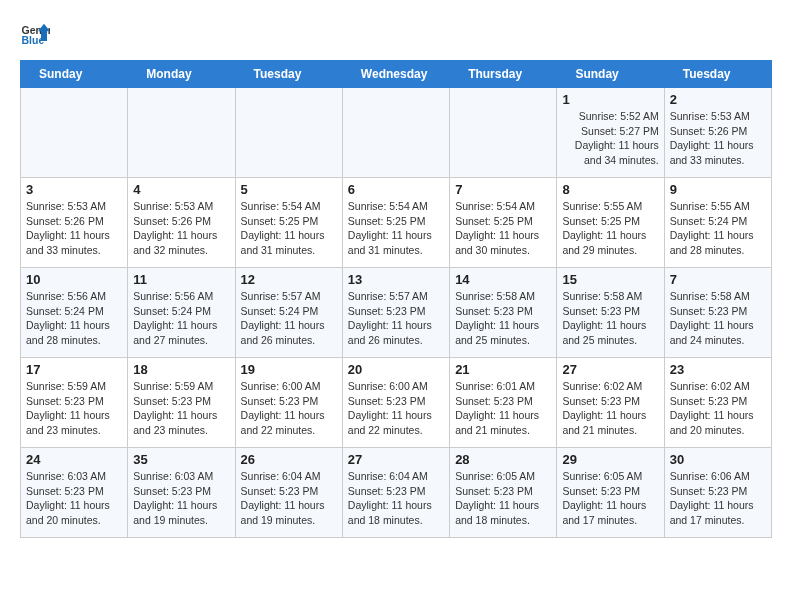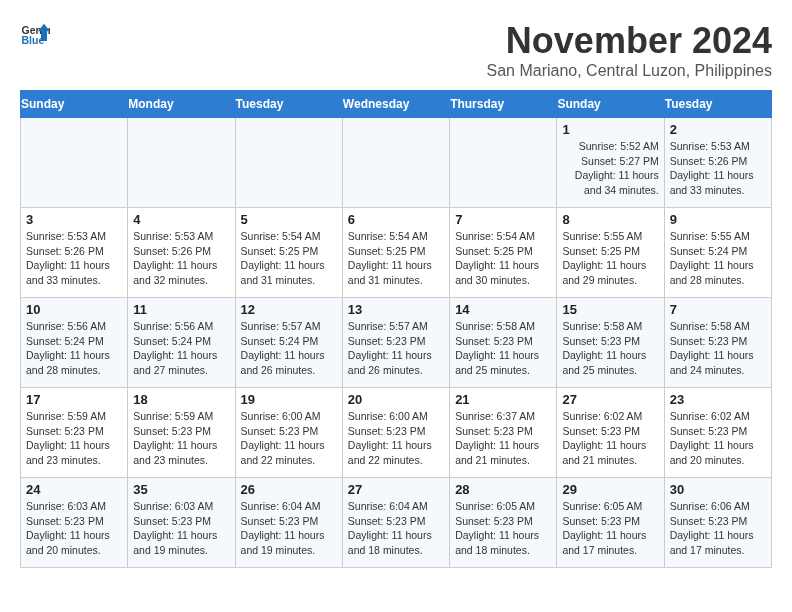--- a/index.html
+++ b/index.html
@@ -38,21 +38,21 @@
       color: #555;
     }
     table {
       width: 100%;
       border-collapse: collapse;
       font-size: 11px;
     }
     thead tr th {
       background: #2d7dd2;
       color: #fff;
-      padding: 6px 0;
+      padding: 6px 18px;
       text-align: left;
       font-size: 12px;
       font-weight: bold;
       border: 1px solid #2d7dd2;
     }
     tbody tr td {
       vertical-align: top;
       padding: 4px 5px;
       border: 1px solid #ccc;
       min-height: 80px;
@@ -82,24 +82,20 @@
 </head>
 <body>
 
 <div class="header">
   <div class="logo">
     <svg class="logo-icon" viewBox="0 0 40 40">
       <text x="2" y="18" font-size="14" font-weight="bold" fill="#333">General</text>
       <text x="2" y="32" font-size="14" font-weight="bold" fill="#1a6fba">Blue</text>
       <polygon points="32,5 40,15 36,15 36,28 28,28 28,15 24,15" fill="#1a6fba"></polygon>
     </svg>
-  </div>
-  <div class="title-section">
-    <div class="month-title">November 2024</div>
-    <div class="subtitle">San Mariano, Central Luzon, Philippines</div>
   </div>
 </div>
 
 <table>
   <thead>
     <tr id="header-row">
         <th>Sunday</th>
         <th>Monday</th>
         <th>Tuesday</th>
         <th>Wednesday</th>
@@ -236,21 +232,21 @@
 Daylight: 11 hours and 22 minutes.</div>
         </td>
         <td>
           <span class="day-num">20</span>
           <div class="day-info" style="white-space: pre-line;">Sunrise: 6:00 AM
 Sunset: 5:23 PM
 Daylight: 11 hours and 22 minutes.</div>
         </td>
         <td>
           <span class="day-num">21</span>
-          <div class="day-info" style="white-space: pre-line;">Sunrise: 6:37 AM
+          <div class="day-info" style="white-space: pre-line;">Sunrise: 6:01 AM
 Sunset: 5:23 PM
 Daylight: 11 hours and 21 minutes.</div>
         </td>
         <td>
           <span class="day-num">27</span>
           <div class="day-info" style="white-space: pre-line;">Sunrise: 6:02 AM
 Sunset: 5:23 PM
 Daylight: 11 hours and 21 minutes.</div>
         </td>
         <td>

